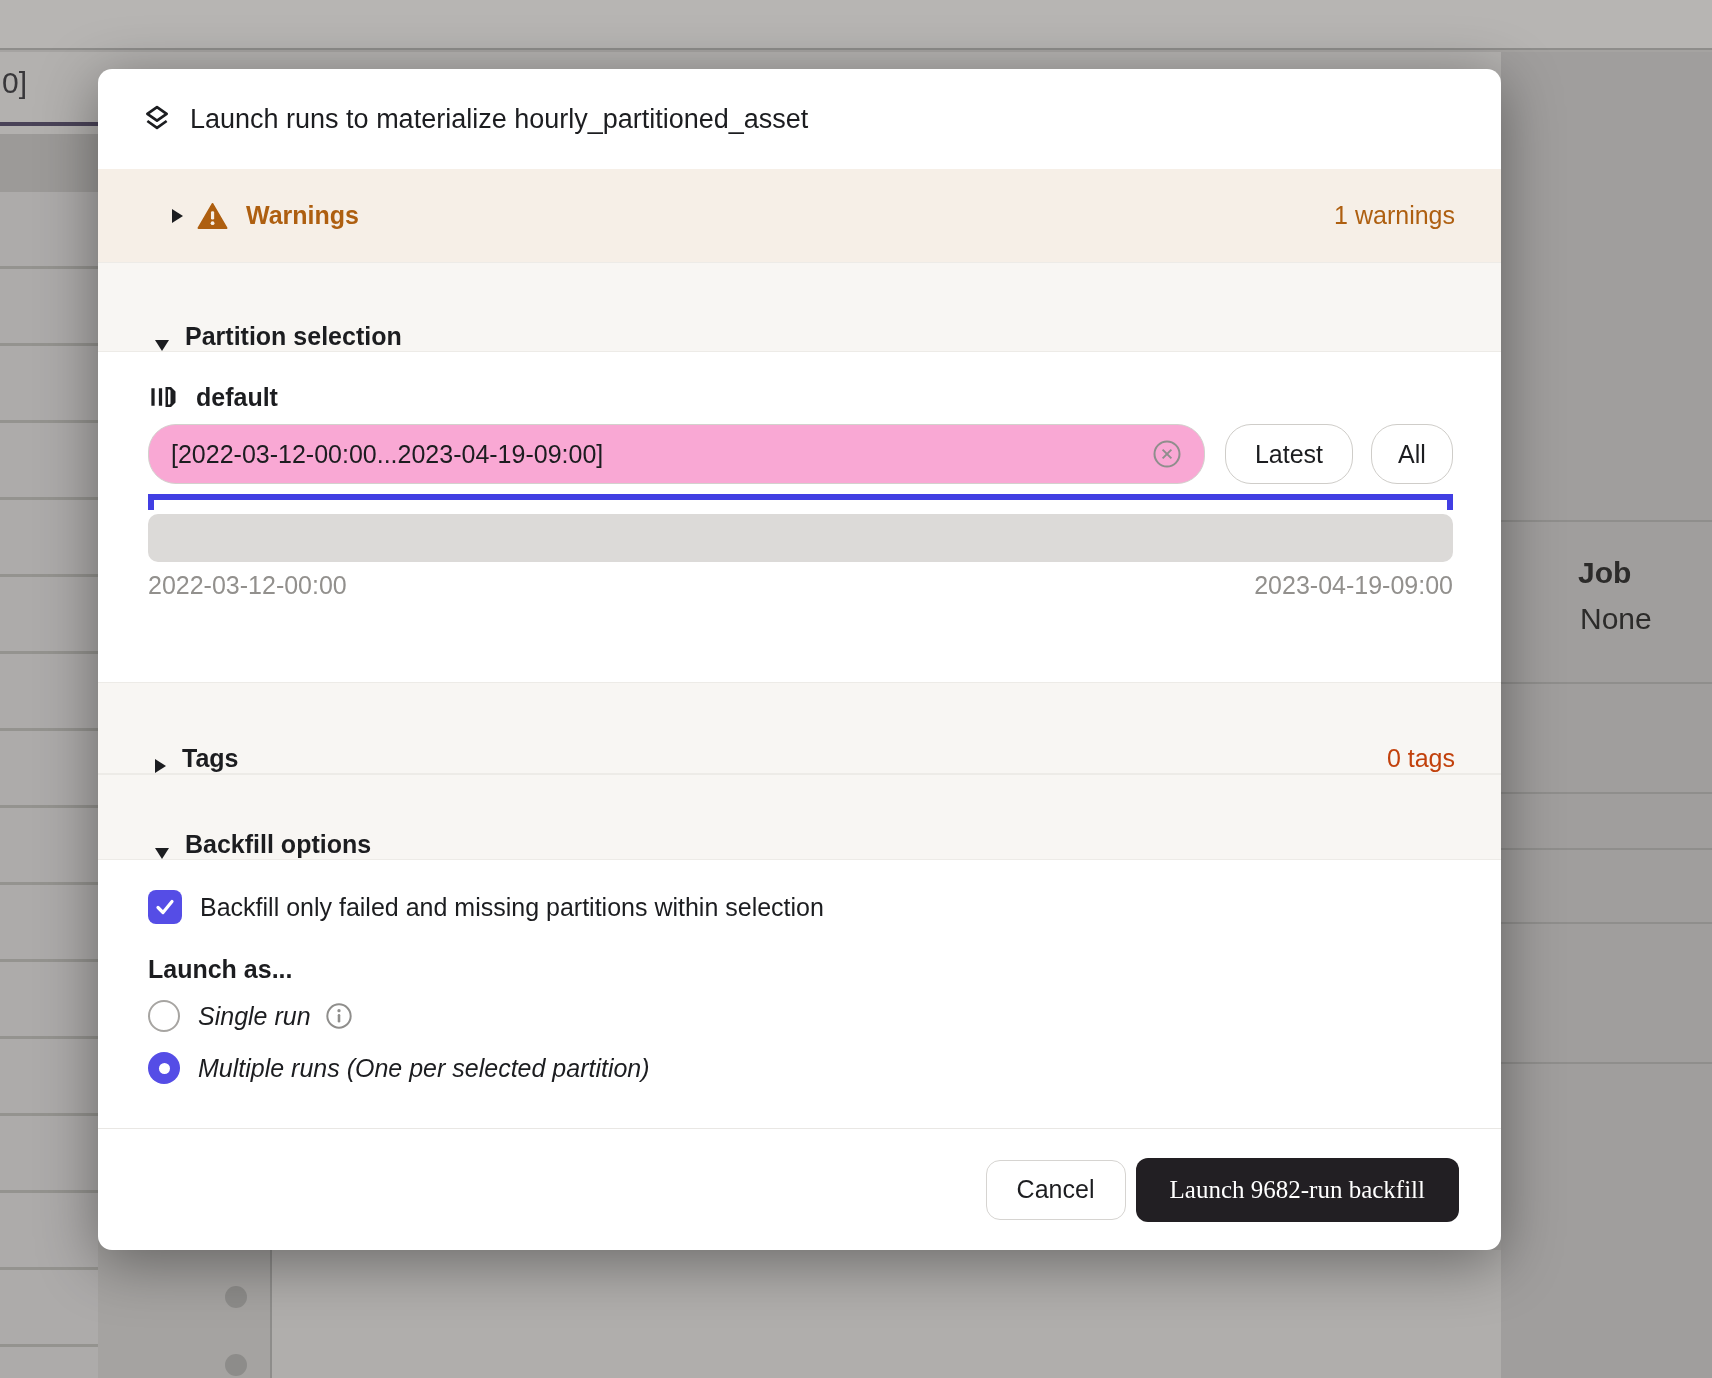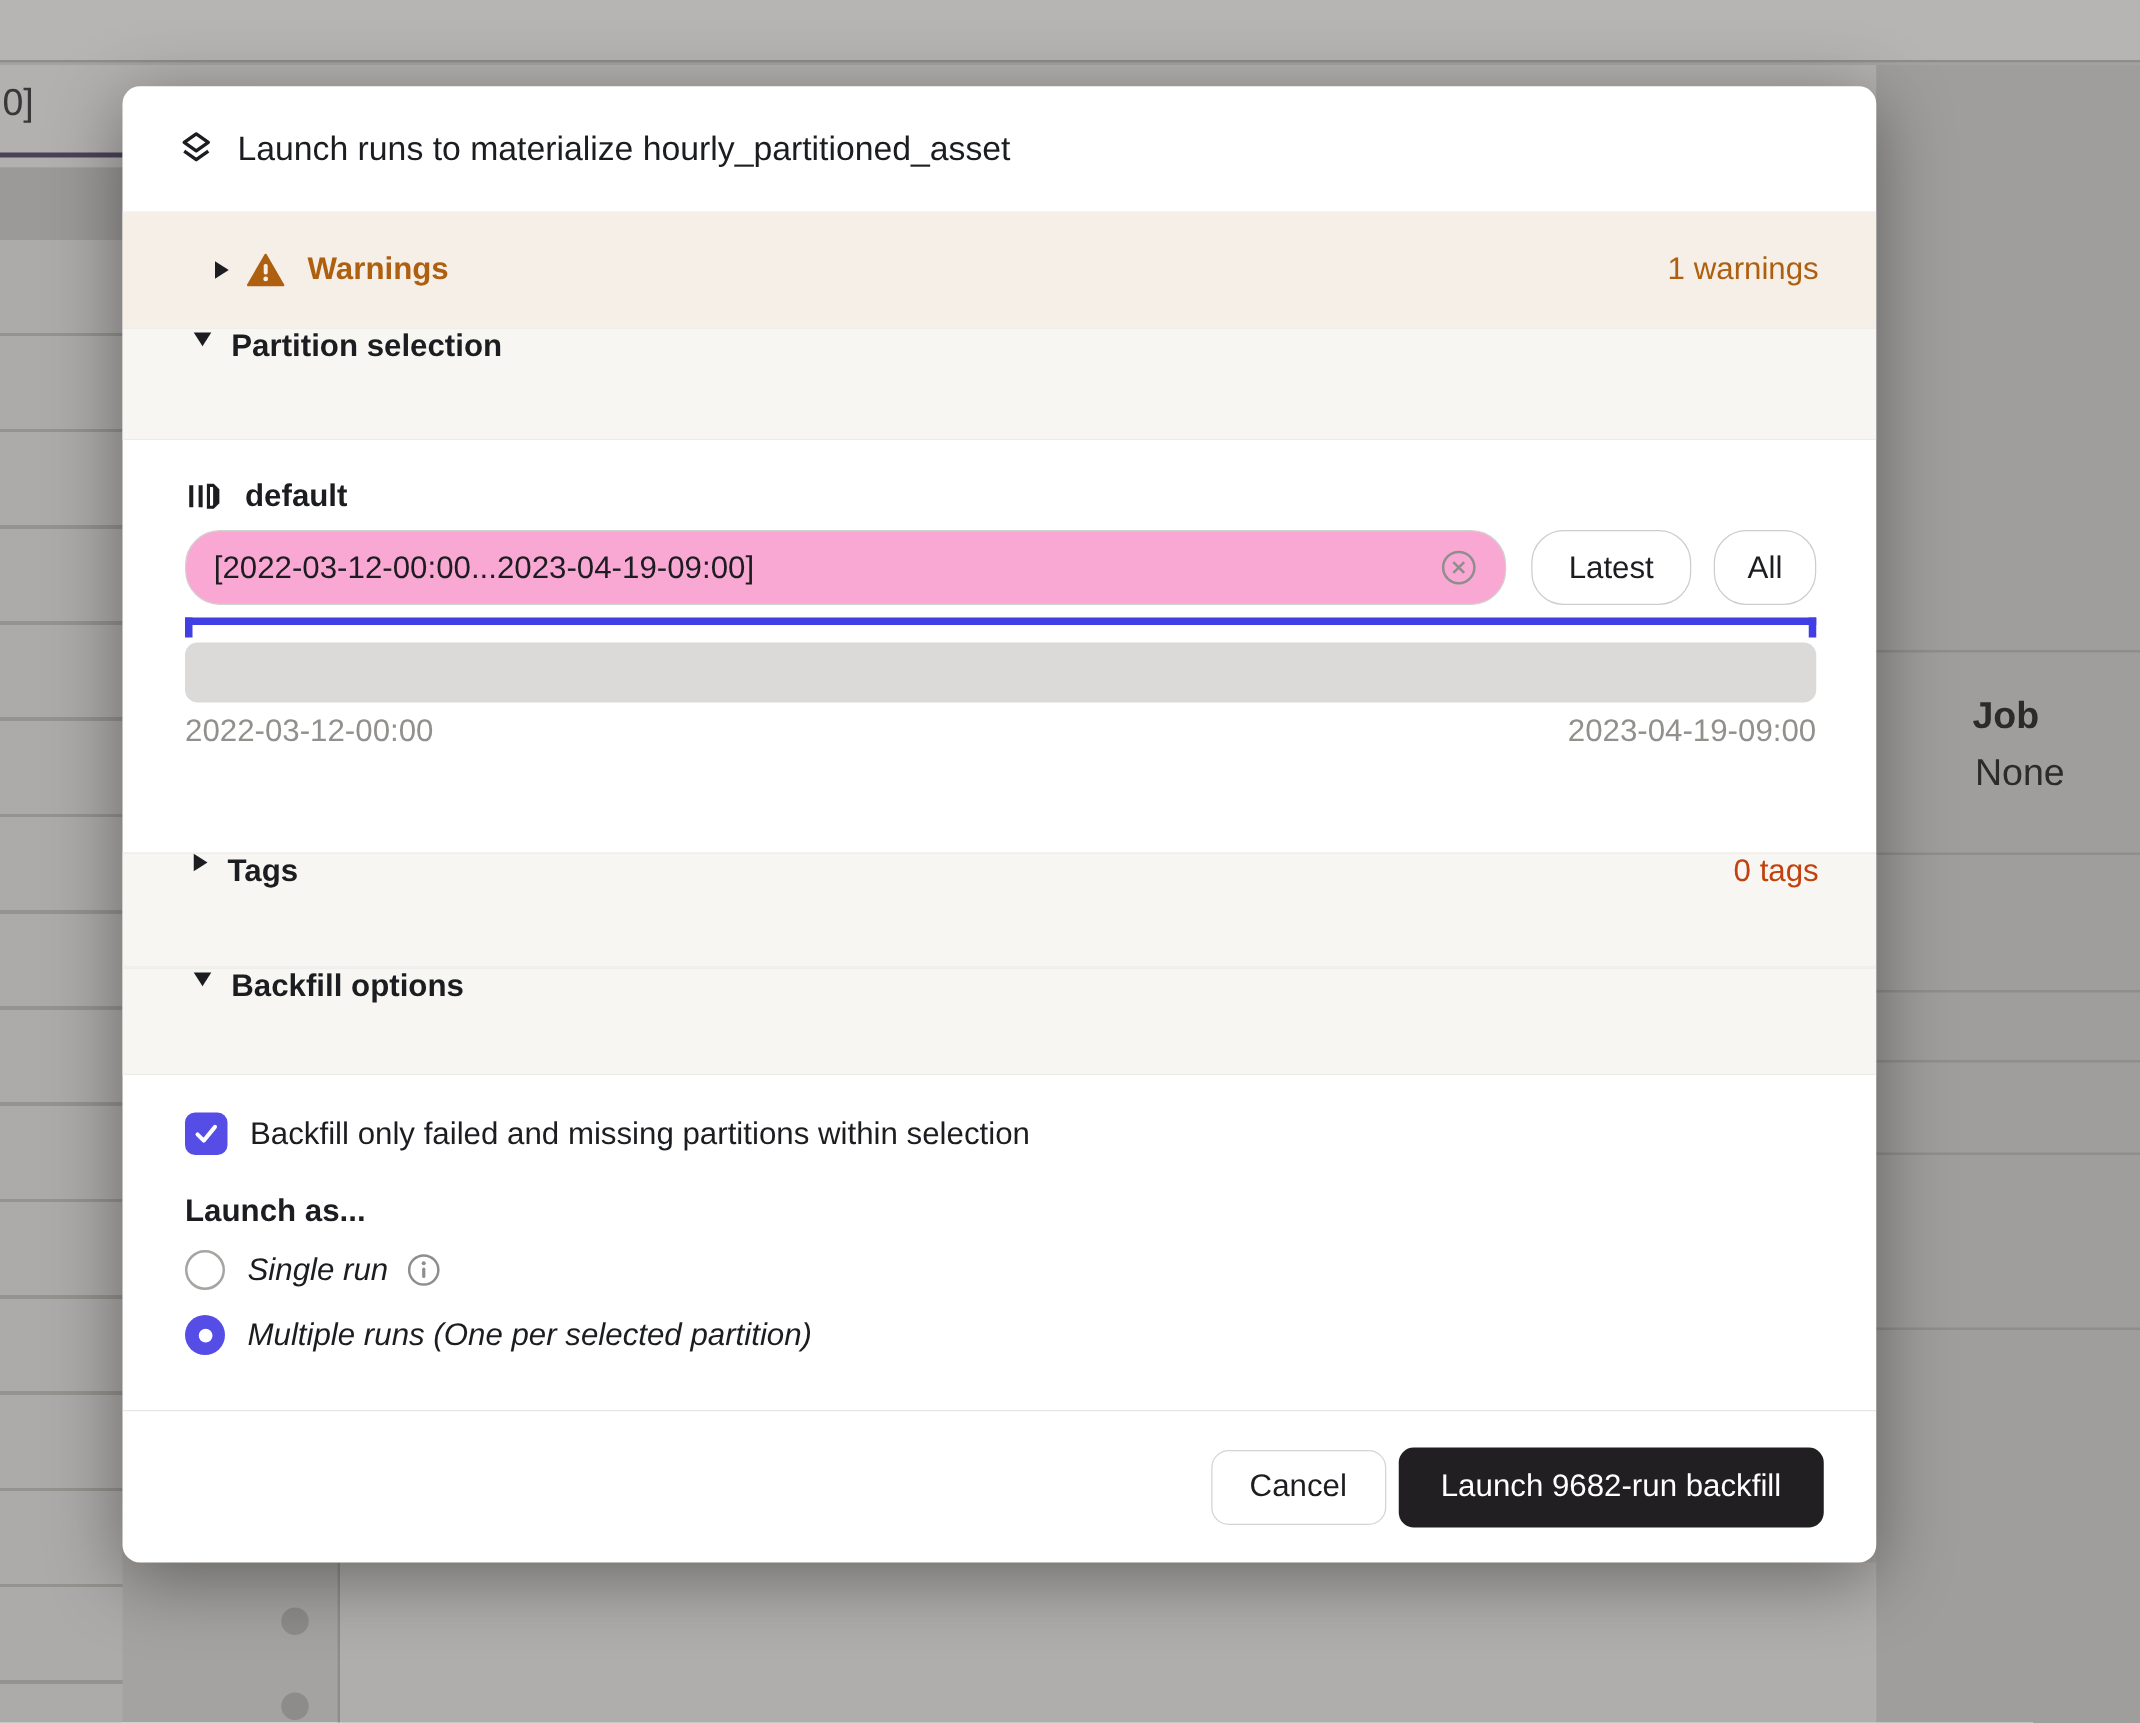--- a/index.html
+++ b/index.html
@@ -31,21 +31,21 @@
   .modal { position:absolute; left:98px; top:69px; width:1403px; height:1181px;
     background:#ffffff; border-radius:14px; box-shadow:0 12px 60px rgba(0,0,0,0.40);
     display:flex; flex-direction:column; overflow:hidden; }
   .titlebar { height:100px; display:flex; align-items:center; padding-left:42px; }
   .titlebar .ttl { margin-left:16px; font-size:27px; font-weight:500; color:#1c1d20;text-align:center; }
   .row-warn { height:93px; background:#f6efe7; display:flex; align-items:center;
     padding:0 46px 0 74px; cursor:pointer; }
   .warn-label { font-size:25px; font-weight:700; color:#ae5f10; margin-left:18px; }
   .warn-count { margin-left:auto; font-size:25px; color:#ae5f10; }
   .sect-head { background:#f8f6f3; border-top:1px solid #edebe7; border-bottom:1px solid #edebe7;
-    display:flex; align-items:flex-start; padding:0 46px 0 57px; cursor:pointer; }
+    display:flex; align-items:flex-end; padding:0 46px 0 57px; cursor:pointer; }
   .sect-head .hlbl { font-size:25px; font-weight:700; color:#1c1d20; margin-left:16px; }
   .sect-head .hright { margin-left:auto; font-size:25px; font-weight:400; color:#c2410c; }
   .chev-right { width:0; height:0; border-left:11px solid #1c1d20;
     border-top:7px solid transparent; border-bottom:7px solid transparent; flex:none; }
   .chev-down { width:0; height:0; border-top:11px solid #1c1d20;
     border-left:7px solid transparent; border-right:7px solid transparent; flex:none; margin-top:3px; }
   .part-body { height:330px; padding:30px 48px 0 50px; }
   .dim-row { display:flex; align-items:center; height:30px; }
   .dim-name { font-size:25px; font-weight:700; margin-left:18px; }
   .help { font-size:25px; color:#26272b; line-height:30px; margin-top:10px; }
@@ -78,21 +78,21 @@
   .radio.off { border:2.5px solid #a7a5a2; background:#fff; }
   .radio.on { background:#554de6; display:flex; align-items:center; justify-content:center; }
   .radio.on .dotw { width:11px; height:11px; border-radius:50%; background:#fff; }
   .radio-label { font-size:25px; margin-left:18px;font-style:italic; }
   .info-ic { margin-left:14px; display:flex; align-items:center; }
   .footer { margin-top:auto; height:122px; border-top:1px solid #e9e7e4;
     display:flex; align-items:center; justify-content:flex-end; gap:10px; padding-right:42px; }
   .btn-cancel { width:140px; height:60px; border:1.5px solid #d6d4d1; border-radius:14px;
     background:#fff; font-size:25px; color:#1c1d20; font-family:"Liberation Sans",sans-serif; cursor:pointer; }
   .btn-submit { height:64px; border:none; border-radius:12px; background:#221f23; color:#ffffff;
-    font-size:25px; padding:0 34px; font-family:Liberation Sans, sans-serif; cursor:pointer; }
+    font-size:25px; padding:0 34px; font-family:Liberation Serif, serif; cursor:pointer; }
   svg { display:block; }
 </style>
 </head>
 <body>
 
 <div class="bd-topband"></div>
 <div class="bd-band2"></div>
 <div class="bd-lefttext">0]</div>
 <div class="bd-navyline"></div>
 <div class="bd-darkband"></div>

